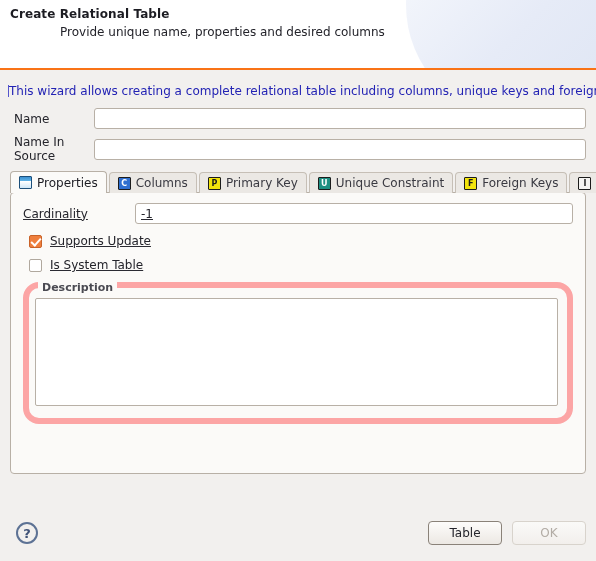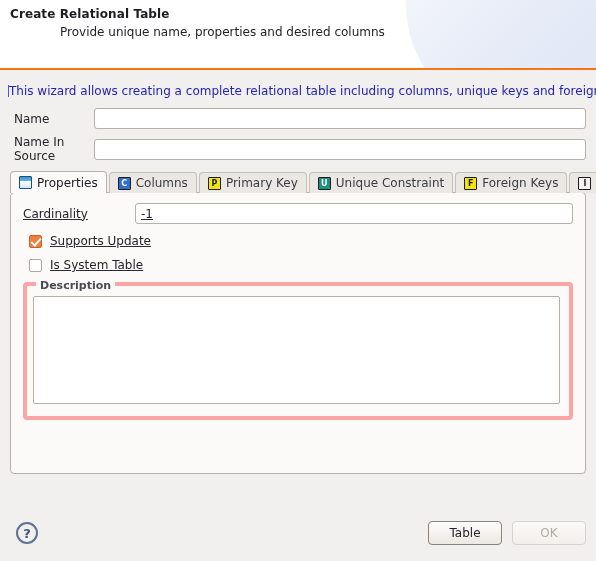--- a/index.html
+++ b/index.html
@@ -259,22 +259,22 @@
     border-width: 0 2px 2px 0;
     transform: rotate(42deg);
   }
   .check-label {
     font-size: 12px;
     color: #24242b;
   }
 
   
   .groupbox {
-    border: 4px solid #fca5a5;
-    border-radius: 4px;
+    border: 6px solid #fca5a5;
+    border-radius: 16px;
     margin-top: 8px;
     padding: 10px 9px 9px 6px;
     position: relative;
     background: transparent;
   }
   .groupbox-title {
     position: absolute;
     top: -7px;
     left: 9px;
     background: #fbfaf8;

